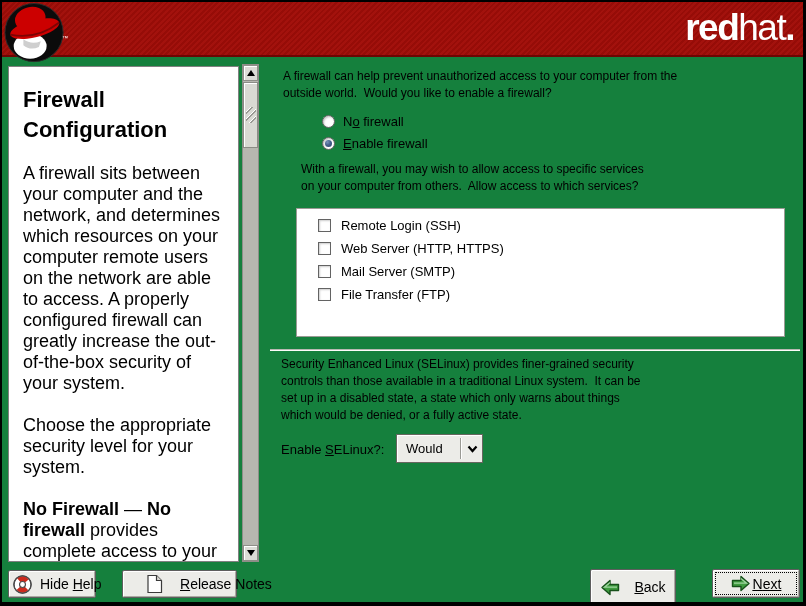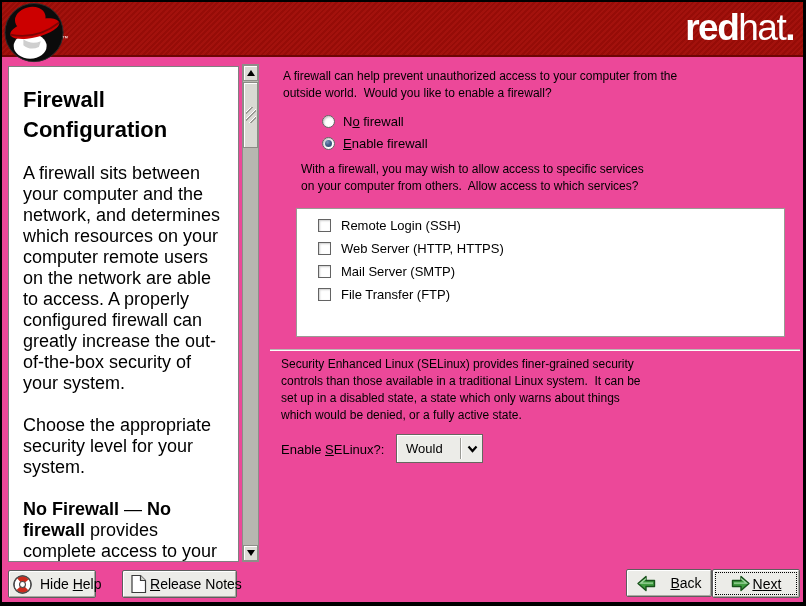--- a/index.html
+++ b/index.html
@@ -1,18 +1,18 @@
 <!DOCTYPE html>
 <html><head>
 <meta charset="utf-8">
 <style>
   html,body{margin:0;padding:0;background:#555;}
   .window{position:relative;width:806px;height:606px;background:#000;box-sizing:border-box;
           padding:2px 3px 4px 2px;font-family:"Liberation Sans",sans-serif;}
-  .frame{position:relative;width:801px;height:600px;background:#ec4899;overflow:hidden;}
+  .frame{position:relative;width:801px;height:600px;background:#15803d;overflow:hidden;}
 
   
   .banner{position:absolute;left:0;top:0;right:0;height:53px;background:#a10d08;
           border-bottom:2px solid #6d0503;}
   .banner .weave{position:absolute;inset:0;
       background:repeating-linear-gradient(135deg,rgba(0,0,0,.07) 0 2px,rgba(255,255,255,.02) 2px 4px);}
   .brand{position:absolute;right:9px;top:5px;color:#fff;font-size:37px;line-height:42px;
          letter-spacing:-1.5px;}
   .brand .b{font-weight:700;}
   .brand .l{font-weight:400;}
@@ -72,22 +72,22 @@
   .combo-value{flex:1;padding-left:9px;font-size:13px;color:#000;}
   .combo-sep{width:0;height:21px;border-left:1px solid #9a9a94;border-right:1px solid #fff;}
   .combo-arrow{width:20px;display:flex;align-items:center;justify-content:center;}
 
   
   .btn{position:absolute;height:28px;background:#ecece8;border:1px solid #5e5e5e;border-radius:2px;
       box-sizing:border-box;box-shadow:inset 1px 1px 0 #fff,inset -1px -1px 0 #aaaaa2;
       display:flex;align-items:center;font-size:14px;color:#000;cursor:default;}
   .btn .lbl{white-space:nowrap;}
   .btn-hide-help{left:6px;top:568px;width:88px;padding-left:3px;gap:7px;}
-  .btn-release{left:120px;top:568px;width:115px;padding-left:7px;gap:3px;}
-  .btn-back{left:624px;top:567px;width:86px;height:28px;justify-content:center;gap:14px;}
+  .btn-release{left:120px;top:568px;width:115px;padding-left:23px;gap:17px;}
+  .btn-back{left:588px;top:567px;width:86px;height:36px;justify-content:center;gap:14px;}
   .btn-next{left:710px;top:567px;width:88px;height:29px;justify-content:center;gap:2px;position:absolute;text-decoration:underline;}
   .btn-next::after{content:"";position:absolute;inset:2px;border:1px dotted #000;}
   .icon{flex:0 0 auto;display:flex;}
 </style>
 </head>
 <body>
 
 <div class="window">
   <div class="frame">
 

